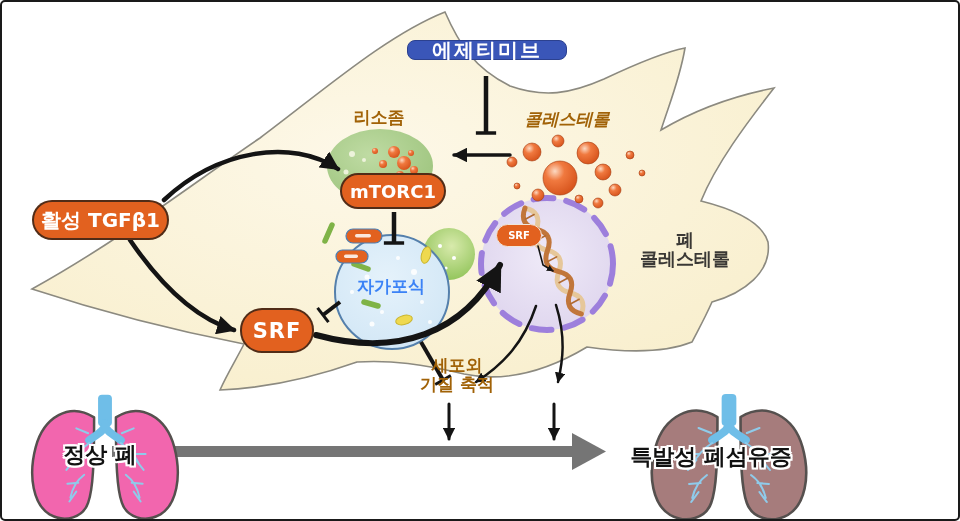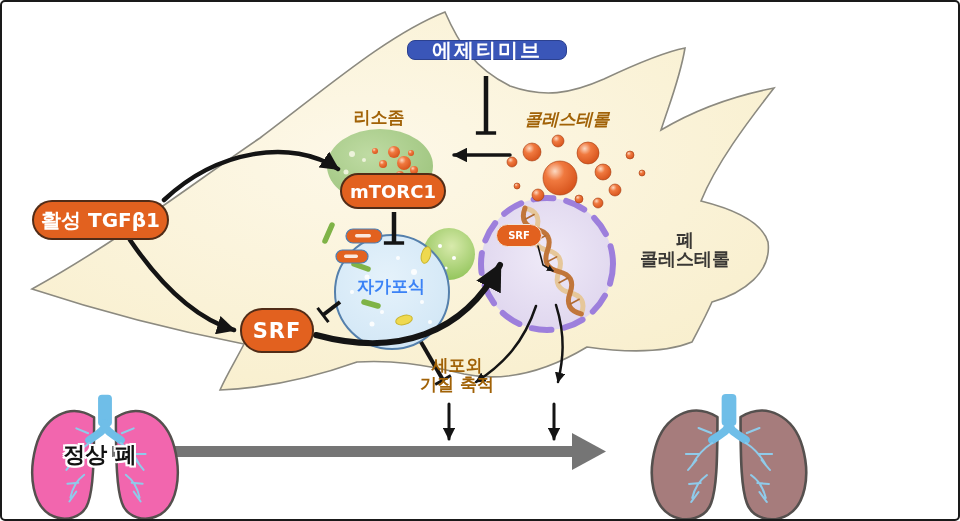--- a/index.html
+++ b/index.html
@@ -249,14 +249,15 @@
   </div>
 
   <div class="lbl lbl-17" style="left:455px;top:354px;">
     <div>세포외</div>
     <div>기질 축적</div>
   </div>
 
 
   <div class="lbl halo" style="left:98px;top:438px;">정상 폐</div>
 
+  <div class="lbl halo" style="left:709px;top:440px;">특발성 폐섬유증</div>
 
 </div>
 
 </body></html>

